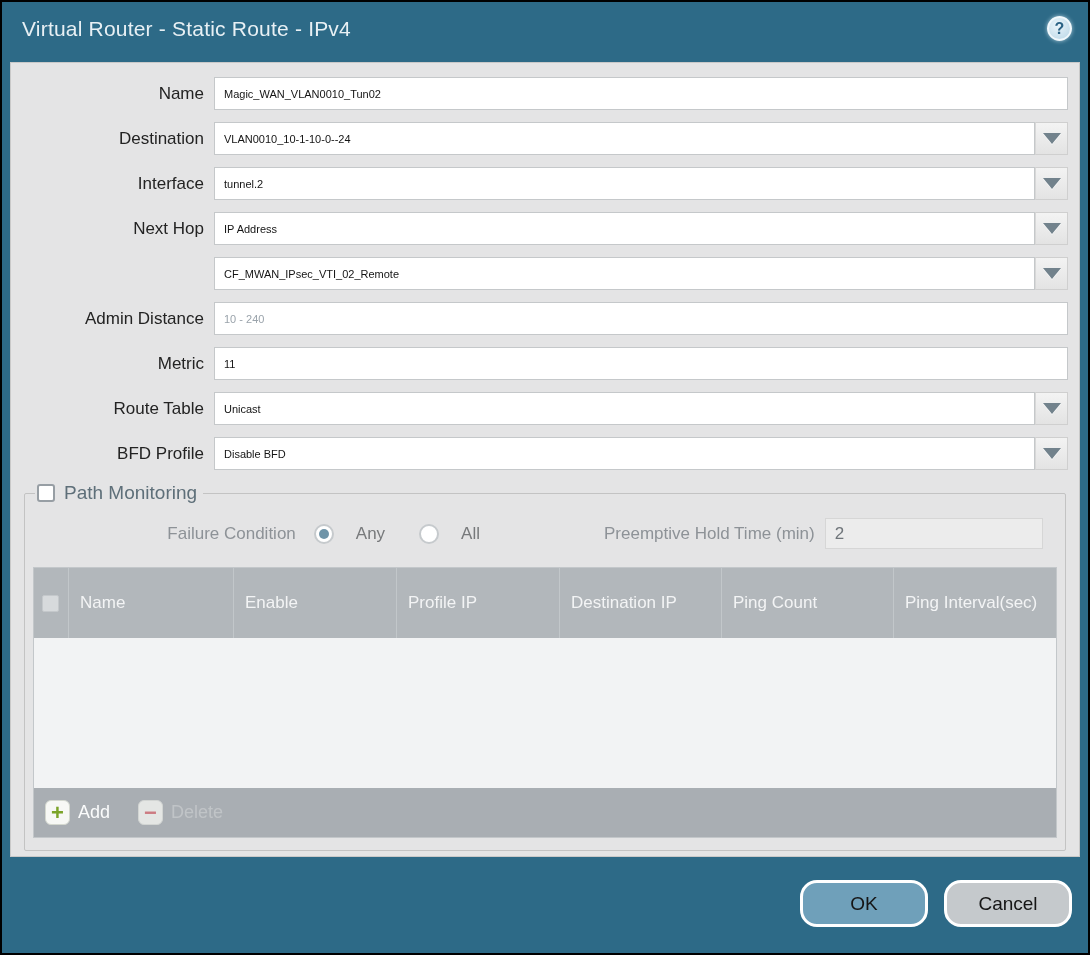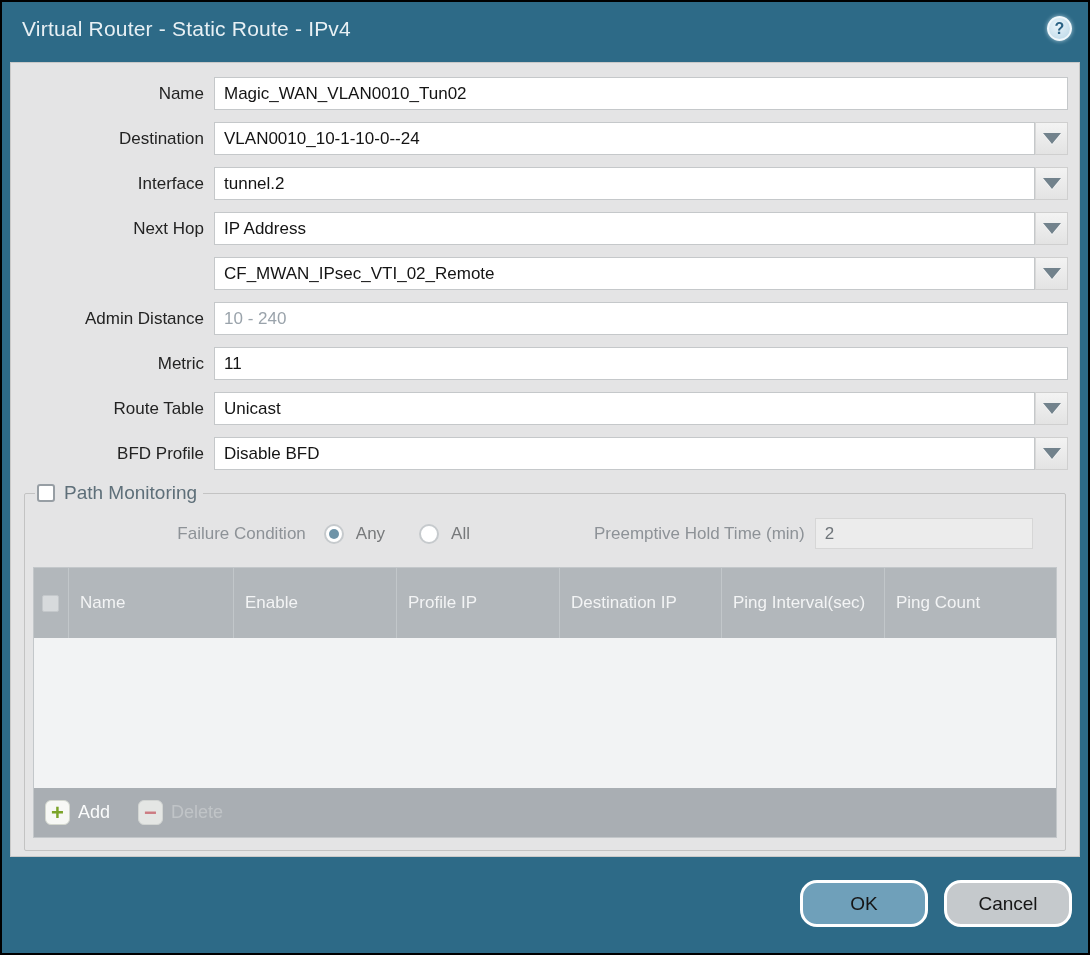--- a/index.html
+++ b/index.html
@@ -42,21 +42,21 @@
   .row { display:flex; align-items:center; margin-bottom:12px; }
   .row .lbl {
     width:192px; flex:0 0 192px;
     text-align:right; padding-right:10px;
     font-size:17px; color:#232323; white-space:nowrap;
   }
   .fieldwrap { flex:1 1 auto; display:flex; align-items:stretch; }
   input.txt {
     flex:1 1 auto; height:33px; min-width:0;
     border:1px solid #c5c8ca; background:#fff;
-    font-family:inherit; font-size:17px; color:#141414;
+    font-family:inherit; font-size:11px; color:#141414;
     padding:0 9px; outline:none;
   }
   input.txt::placeholder { color:#9aa3ab; opacity:1; }
   .ddbtn {
     flex:0 0 33px; width:33px; height:33px;
     background:linear-gradient(#f3f3f3,#e3e3e3);
     border:1px solid #cfcfcf; border-left:1px solid #d8d8d8;
     display:flex; align-items:center; justify-content:center;
     cursor:pointer;
   }
@@ -80,21 +80,21 @@
     border:2px solid #979ea4; border-radius:3px;
     cursor:pointer;
   }
   .pm-title { font-size:19px; font-weight:normal; color:#5e6f79; }
   .pm-row {
     display:flex; align-items:center;
     margin:12px 0 18px 0; font-size:17px;justify-content:center;
   }
   .fc-label { margin-left:120px; color:#8d9297; }
   .radio-group { display:flex; align-items:center; margin-left:18px; gap:34px; }
-  .radio-item { display:flex; align-items:center; gap:12px; cursor:pointer; }
+  .radio-item { display:flex; align-items:center; gap:22px; cursor:pointer; }
   .radio {
     width:20px; height:20px; border-radius:50%;
     background:#fff; border:2px solid #c6cacd;
     display:flex; align-items:center; justify-content:center;
   }
   .radio.sel::after {
     content:""; width:10px; height:10px; border-radius:50%;
     background:#6f94a8; display:block;
   }
   .radio-label { color:#77797b; }
@@ -271,22 +271,22 @@
 
       <div class="tbl">
         <div class="thead">
           <div class="th c0">
             <span class="hdr-check"></span>
           </div>
           <div class="th c1">Name</div>
           <div class="th c2">Enable</div>
           <div class="th c3">Profile IP</div>
           <div class="th c4">Destination IP</div>
+          <div class="th c6">Ping Count</div>
           <div class="th c5">Ping Interval(sec)</div>
-          <div class="th c6">Ping Count</div>
         </div>
         <div class="tbody"></div>
         <div class="tfoot">
           <span class="tool">
             <span class="tool-icon add-icon">+</span>
             <span class="add-label">Add</span>
           </span>
           <span class="tool">
             <span class="tool-icon del-icon">−</span>
             <span class="del-label">Delete</span>

